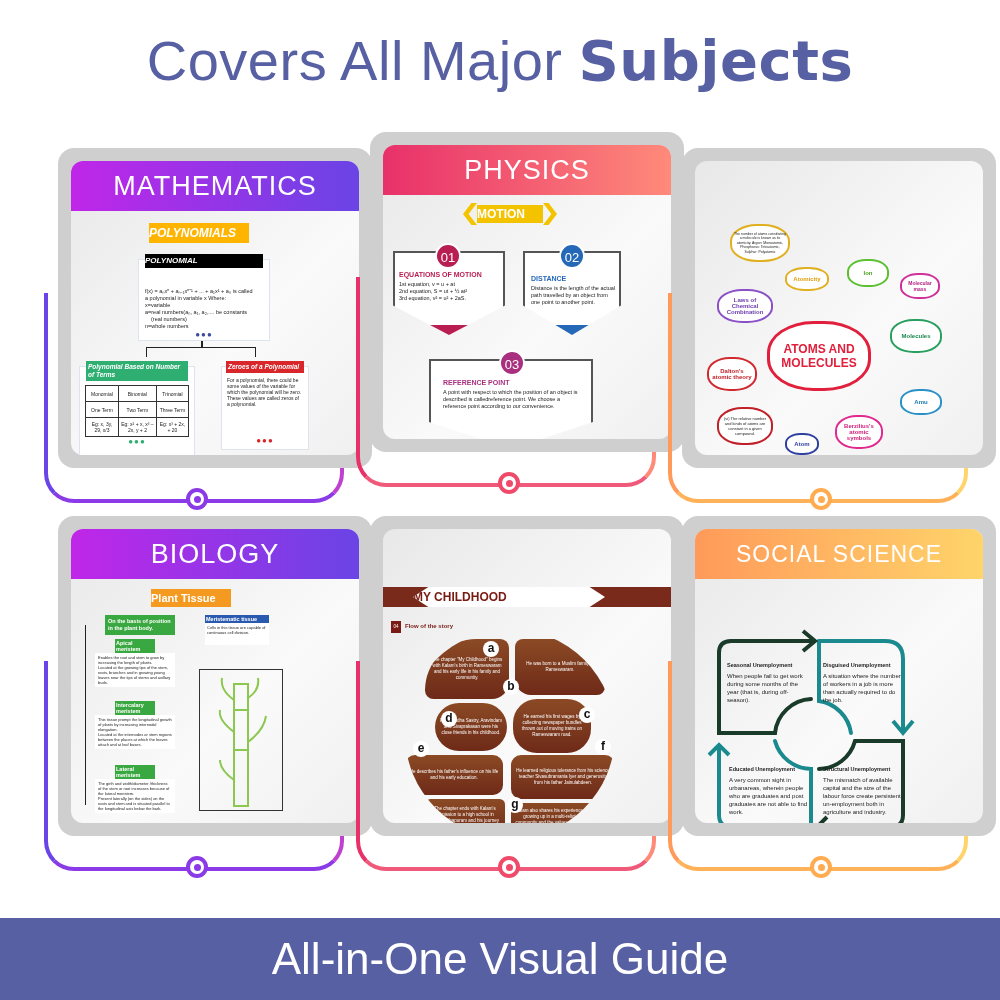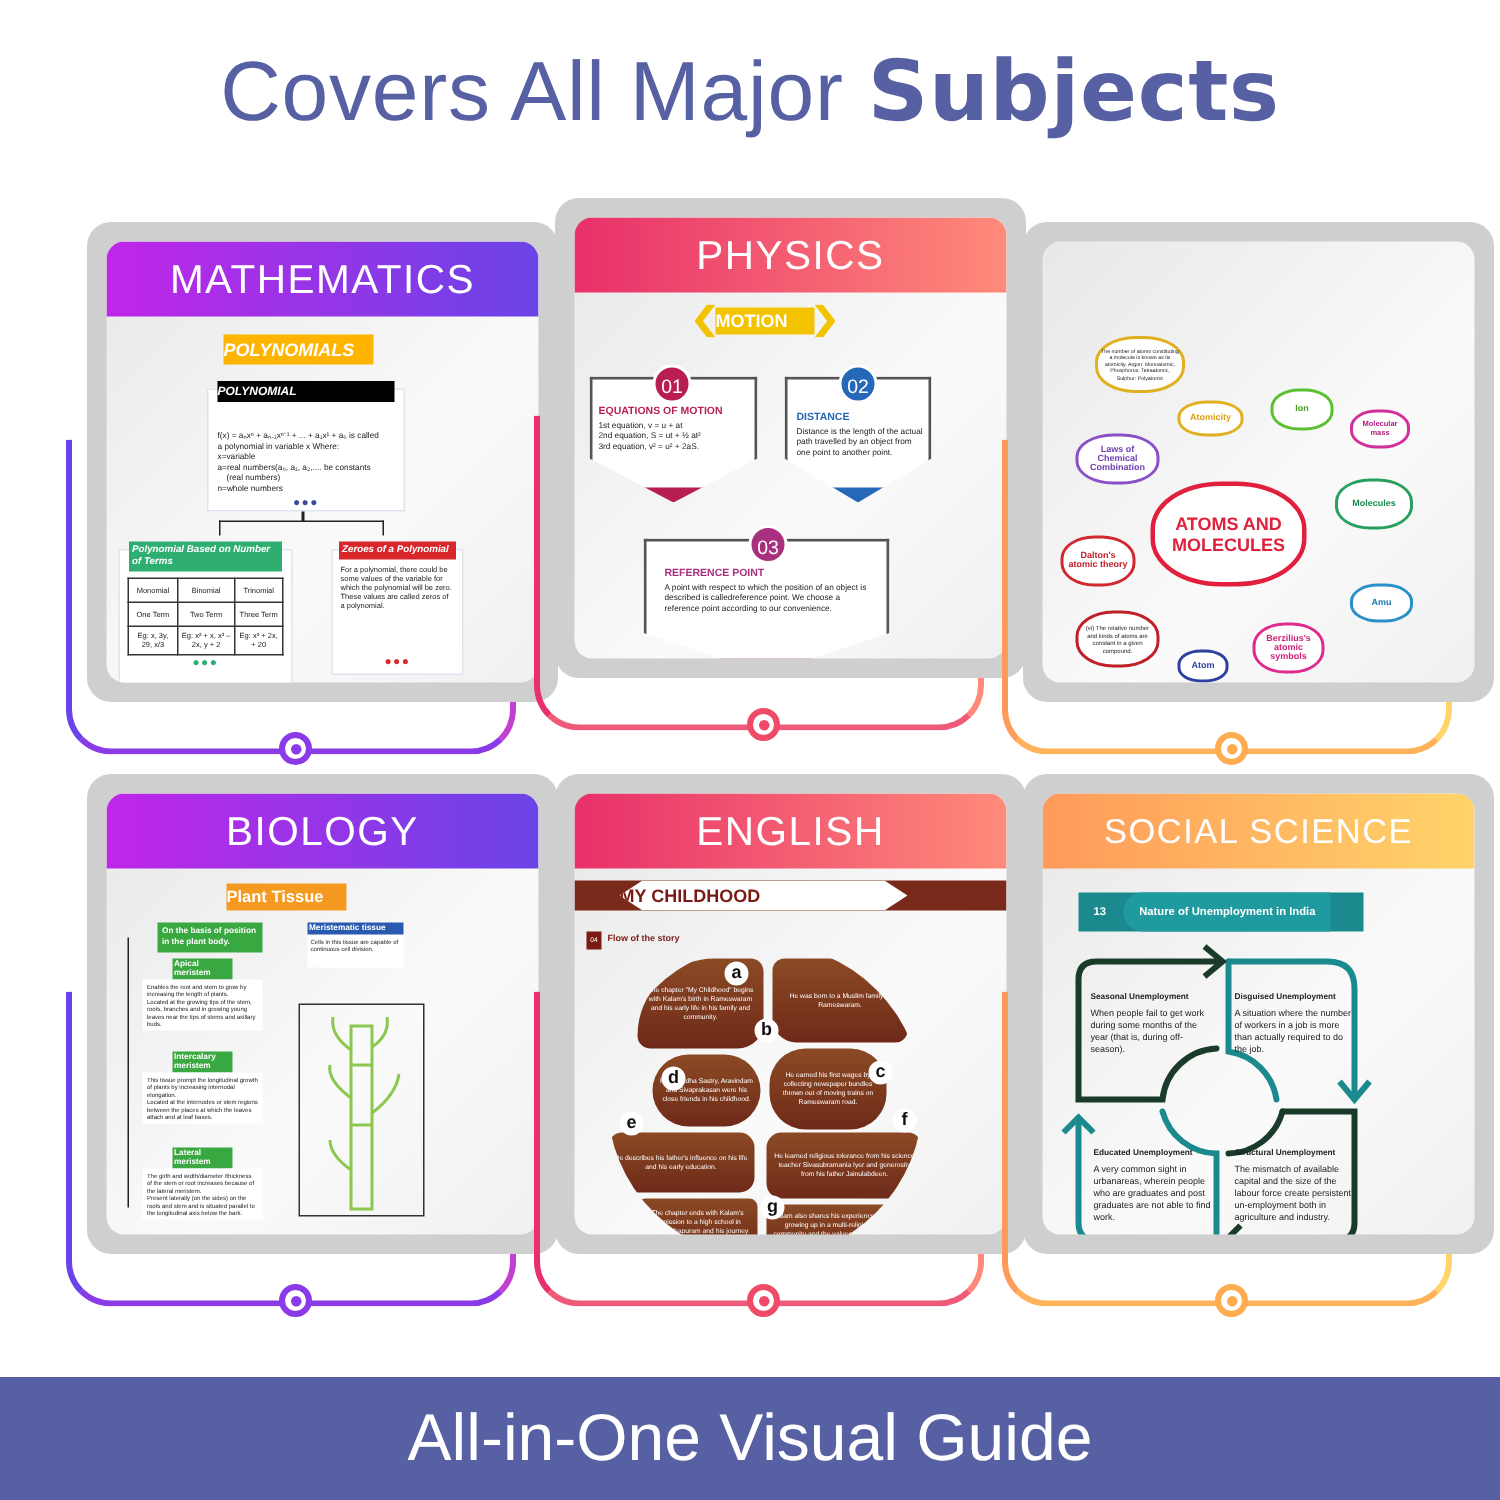--- a/index.html
+++ b/index.html
@@ -207,21 +207,20 @@
     </div>
 </div>
 
 <div class="card-wrap" style="left:370px;top:516px">
   <div class="frame" style="border-color:#f05a7a;border-left-color:#e8306a;border-right-color:#ff8a7a"></div>
   <div class="conn" style="border-color:#f04a6a">
       <i style="background:#f04a6a"></i>
     </div>
   <div class="card">
       <div class="card-in">
-    <div class="card-head g-pink">ENGLISH</div>
     <div class="pos" style="left:0;top:58px;width:100%;height:20px;background:#7a2a1a"></div>
     <div class="pos" style="left:30px;top:58px;width:192px;height:20px;background:#fff;color:#7a1a14;font-weight:700;font-size:12px;text-align:left;line-height:20px;clip-path:polygon(8% 0,92% 0,100% 50%,92% 100%,8% 100%,0 50%)">MY CHILDHOOD</div>
     <div class="pos" style="left:8px;top:92px;width:10px;height:12px;background:#7a1a14;color:#fff;font-size:4.5px;text-align:center;line-height:12px">04</div>
     <div class="pos" style="left:22px;top:94px;font-size:6px;font-weight:700;color:#7a1a14">Flow of the story</div>
     <div class="pos" style="left:22px;top:100px;width:210px;height:210px;border-radius:50%;overflow:hidden">
       <div class="eng-blob" style="left:20px;top:10px;width:84px;height:60px;border-radius:60px 10px 20px 10px">The chapter "My Childhood" begins with Kalam's birth in Rameswaram and his early life in his family and community.</div>
       <div class="eng-blob" style="left:110px;top:10px;width:90px;height:56px;border-radius:10px 60px 10px 20px">He was born to a Muslim family in Rameswaram.</div>
       <div class="eng-blob" style="left:30px;top:74px;width:72px;height:48px">Ramanadha Sastry, Aravindam and Sivaprakasan were his close friends in his childhood.</div>
       <div class="eng-blob" style="left:108px;top:70px;width:78px;height:54px">He earned his first wages by collecting newspaper bundles thrown out of moving trains on Rameswaram road.</div>
       <div class="eng-blob" style="left:0px;top:126px;width:98px;height:40px;border-radius:10px">He describes his father's influence on his life and his early education.</div>
@@ -242,24 +241,20 @@
 </div>
 
 <div class="card-wrap" style="left:682px;top:516px">
   <div class="frame" style="border-color:#ffb25a;border-left-color:#ff9a5a;border-right-color:#ffd46a"></div>
   <div class="conn" style="border-color:#ffac50">
       <i style="background:#ffac50"></i>
     </div>
   <div class="card">
       <div class="card-in">
     <div class="card-head g-orange" style="font-size:23px">SOCIAL SCIENCE</div>
-    <div class="pos" style="left:24px;top:66px;width:190px;height:26px;background:#1a8a8e;color:#fff;font-weight:700;font-size:7.5px;line-height:26px">
-      <span style="padding:0 10px">13</span>
-      <span style="display:inline-block;background:#1f9a9e;border-radius:14px 0 0 14px;padding:0 10px">Nature of Unemployment in India</span>
-    </div>
     <svg class="pos" style="left:0;top:100px" width="252" height="214" viewBox="0 0 252 214">
       <g fill="none" stroke-width="4" stroke-linecap="round">
         <path d="M116 12 L36 12 Q24 12 24 24 L24 104 L80 104 A38 38 0 0 1 116 70" stroke="#1a3a2a"></path>
         <path d="M124 12 L190 12 Q208 12 208 30 L208 100" stroke="#1a8a8e"></path>
         <path d="M124 12 L124 72 A38 38 0 0 1 156 104" stroke="#1a8a8e"></path>
         <path d="M160 112 L208 112 L208 186 Q208 198 196 198 L124 198" stroke="#1a3a2a"></path>
         <path d="M160 112 A38 38 0 0 1 124 140" stroke="#1a3a2a"></path>
         <path d="M116 198 L36 198 Q24 198 24 186 L24 120" stroke="#1a8a8e"></path>
         <path d="M80 112 A38 38 0 0 0 116 140 L116 198" stroke="#1a8a8e"></path>
       </g>

